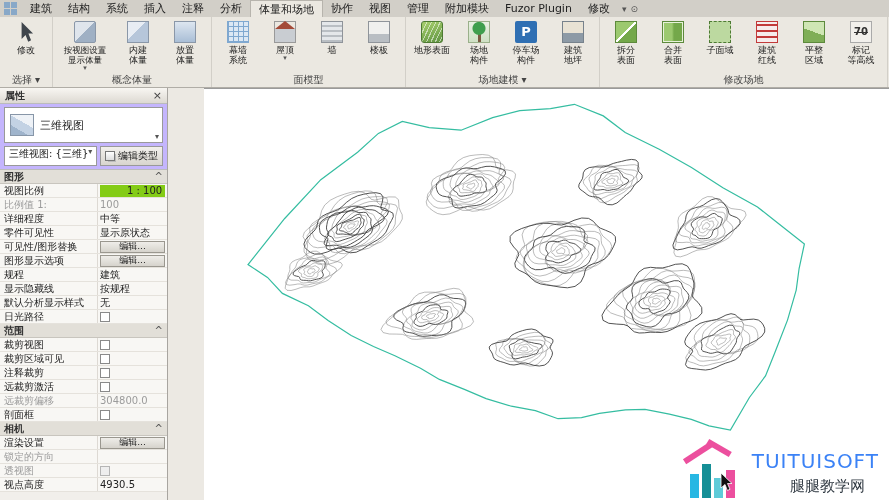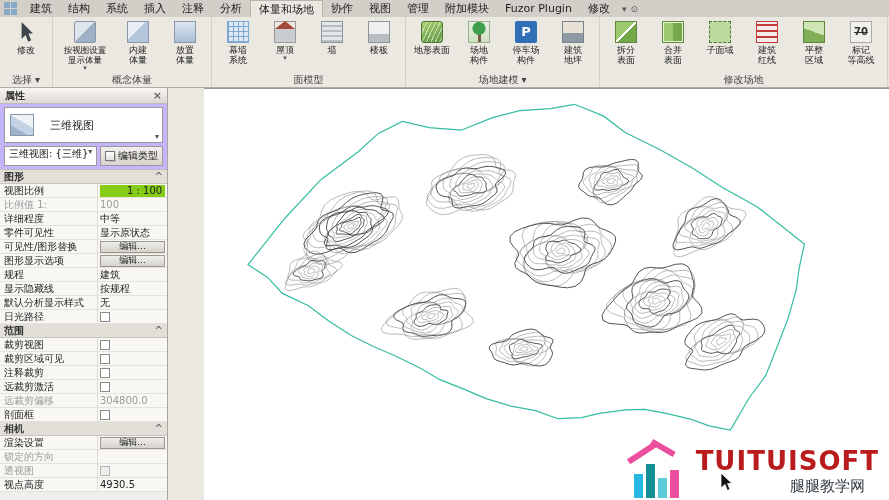--- a/index.html
+++ b/index.html
@@ -48,21 +48,21 @@
   [data-name="graded-region-icon"]{background:linear-gradient(200deg,#cfe6b4 0 50%,#7fae57 50%);border:1px solid #5d8a3c}
   [data-name="label-contours-icon"]{color:#333;font-size:10px;font-weight:bold;display:flex;align-items:center;justify-content:center;background:#f2f0ec;border:1px solid #aaa;text-decoration:line-through}
 
   
   .props{position:absolute;left:0;top:88px;width:168px;bottom:0;background:#c4b5fd;border-right:1px solid #a8a5a0;display:flex;flex-direction:column;font-size:10px}
   .props-header{height:16px;background:linear-gradient(#f8f6f2,#ddd9d2);display:flex;align-items:center;padding:0 5px;border-bottom:1px solid #bbb;flex:none}
   .props-title{font-weight:bold;color:#333}
   .props-close{margin-left:auto;font-size:11px;color:#444;cursor:default;line-height:10px}
   .type-box{margin:3px 4px 2px;background:#fff;border:1px solid #999;height:36px;display:flex;align-items:center;padding:0 5px;position:relative;flex:none}
   [data-name="view-type-icon"]{width:24px;height:22px;background:linear-gradient(210deg,#eef2f7 0 40%,#c3d2e4 40% 70%,#9fb4cc 70%);border:1px solid #8796a8;flex:none}
-  .type-label{margin-left:16px;font-size:11px}
+  .type-label{margin-left:6px;font-size:11px}
   .type-chevron{position:absolute;right:3px;bottom:1px;font-size:8px;color:#555}
   .selector-row{display:flex;margin:1px 4px 3px;gap:3px;height:20px;flex:none}
   .view-select{flex:1;background:#fff;border:1px solid #999;display:flex;padding:0 4px;overflow:hidden;white-space:nowrap}
   .view-select .chev{margin-left:auto;font-size:8px;color:#555}
   .edit-type{background:linear-gradient(#f2f0ec,#d8d5ce);border:1px solid #999;display:flex;align-items:center;gap:3px;padding:0 4px;white-space:nowrap}
   [data-name="edit-type-icon"]{width:10px;height:10px;border:1px solid #777;background:linear-gradient(#fff,#ddd);box-shadow:2px 2px 0 -1px #bbb;flex:none}
   .pgrid{flex:1;overflow:hidden;border-top:1px solid #bbb;background:#f1efeb}
   .psection{height:14px;background:#e2dfd8;border-bottom:1px solid #c8c5be;display:flex;align-items:center;padding:0 4px;font-weight:bold;color:#333}
   .psection .chev{margin-left:auto;font-weight:normal;color:#555}
   .prow{height:14px;display:flex;border-bottom:1px solid #e5e2dc;background:#f8f7f4}
@@ -82,21 +82,21 @@
   .wm{position:absolute;right:10px;bottom:2px;display:flex;align-items:flex-end;gap:8px}
   .wm-icon{position:relative;width:62px;height:58px;flex:none}
   .wm-icon span{position:absolute;display:block}
   .wm-roof1{left:0;top:10px;width:32px;height:6px;background:#ec4f9e;transform:rotate(-33deg)}
   .wm-roof2{left:24px;top:5px;width:26px;height:6px;background:#ec4f9e;transform:rotate(30deg)}
   .wm-bar1{left:8px;bottom:0;width:9px;height:24px;background:#27b7e3}
   .wm-bar2{left:20px;bottom:0;width:9px;height:34px;background:#158f96}
   .wm-bar3{left:32px;bottom:0;width:9px;height:20px;background:#5ecbd8}
   .wm-bar4{left:44px;bottom:0;width:9px;height:28px;background:#ec4f9e}
   .wm-text{display:flex;flex-direction:column}
-  .wm-brand{font-size:26px;font-weight:bold;color:#b91c1c;line-height:32px;letter-spacing:1px}
+  .wm-brand{font-size:20px;font-weight:normal;color:#3b82f6;line-height:32px;letter-spacing:1px}
   .wm-site{font-size:15px;font-weight:normal;color:#2f3841;margin:0 14px 2px auto}
   .cursor{position:absolute;left:516px;top:384px;width:14px;height:20px}
 </style>
 </head>
 <body>
 
 <div class="tabbar" data-name="ribbon-tab-bar">
   <span class="app-icon" data-name="app-icon"></span>
   <div id="tabs" style="display:flex" data-name="tab-list">
       <div class="tab" data-name="ribbon-tab-0">建筑</div>

